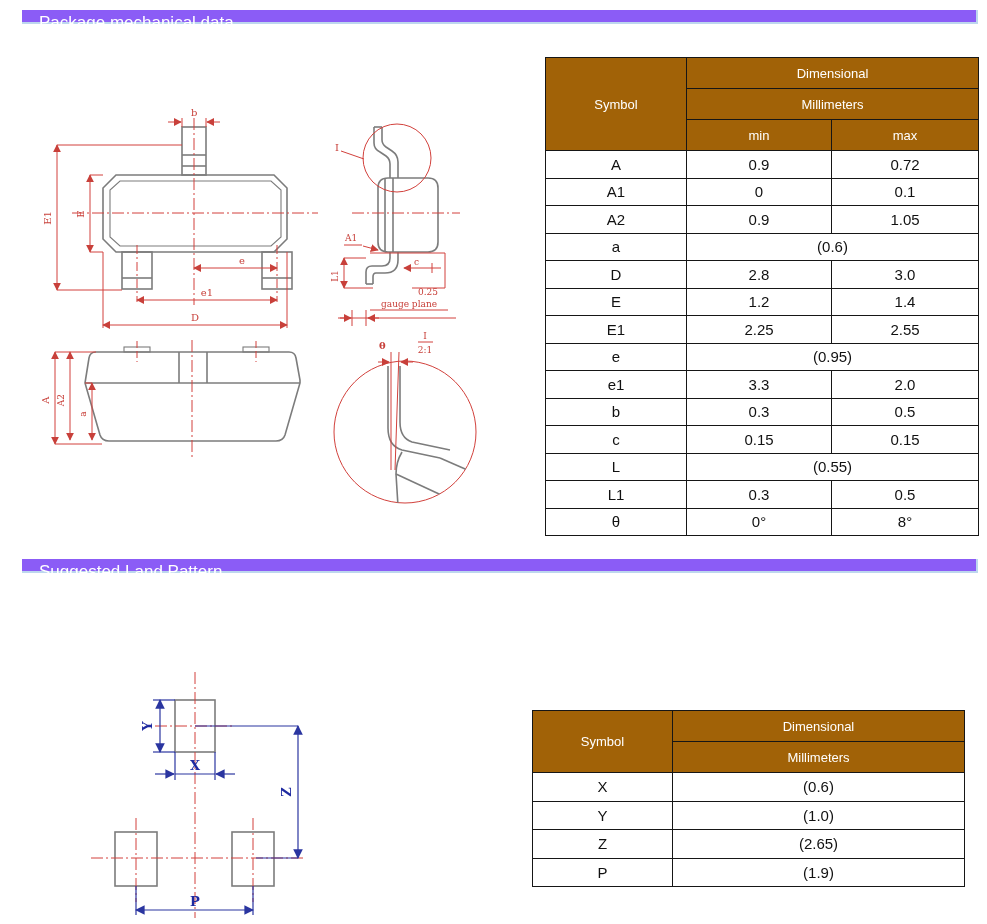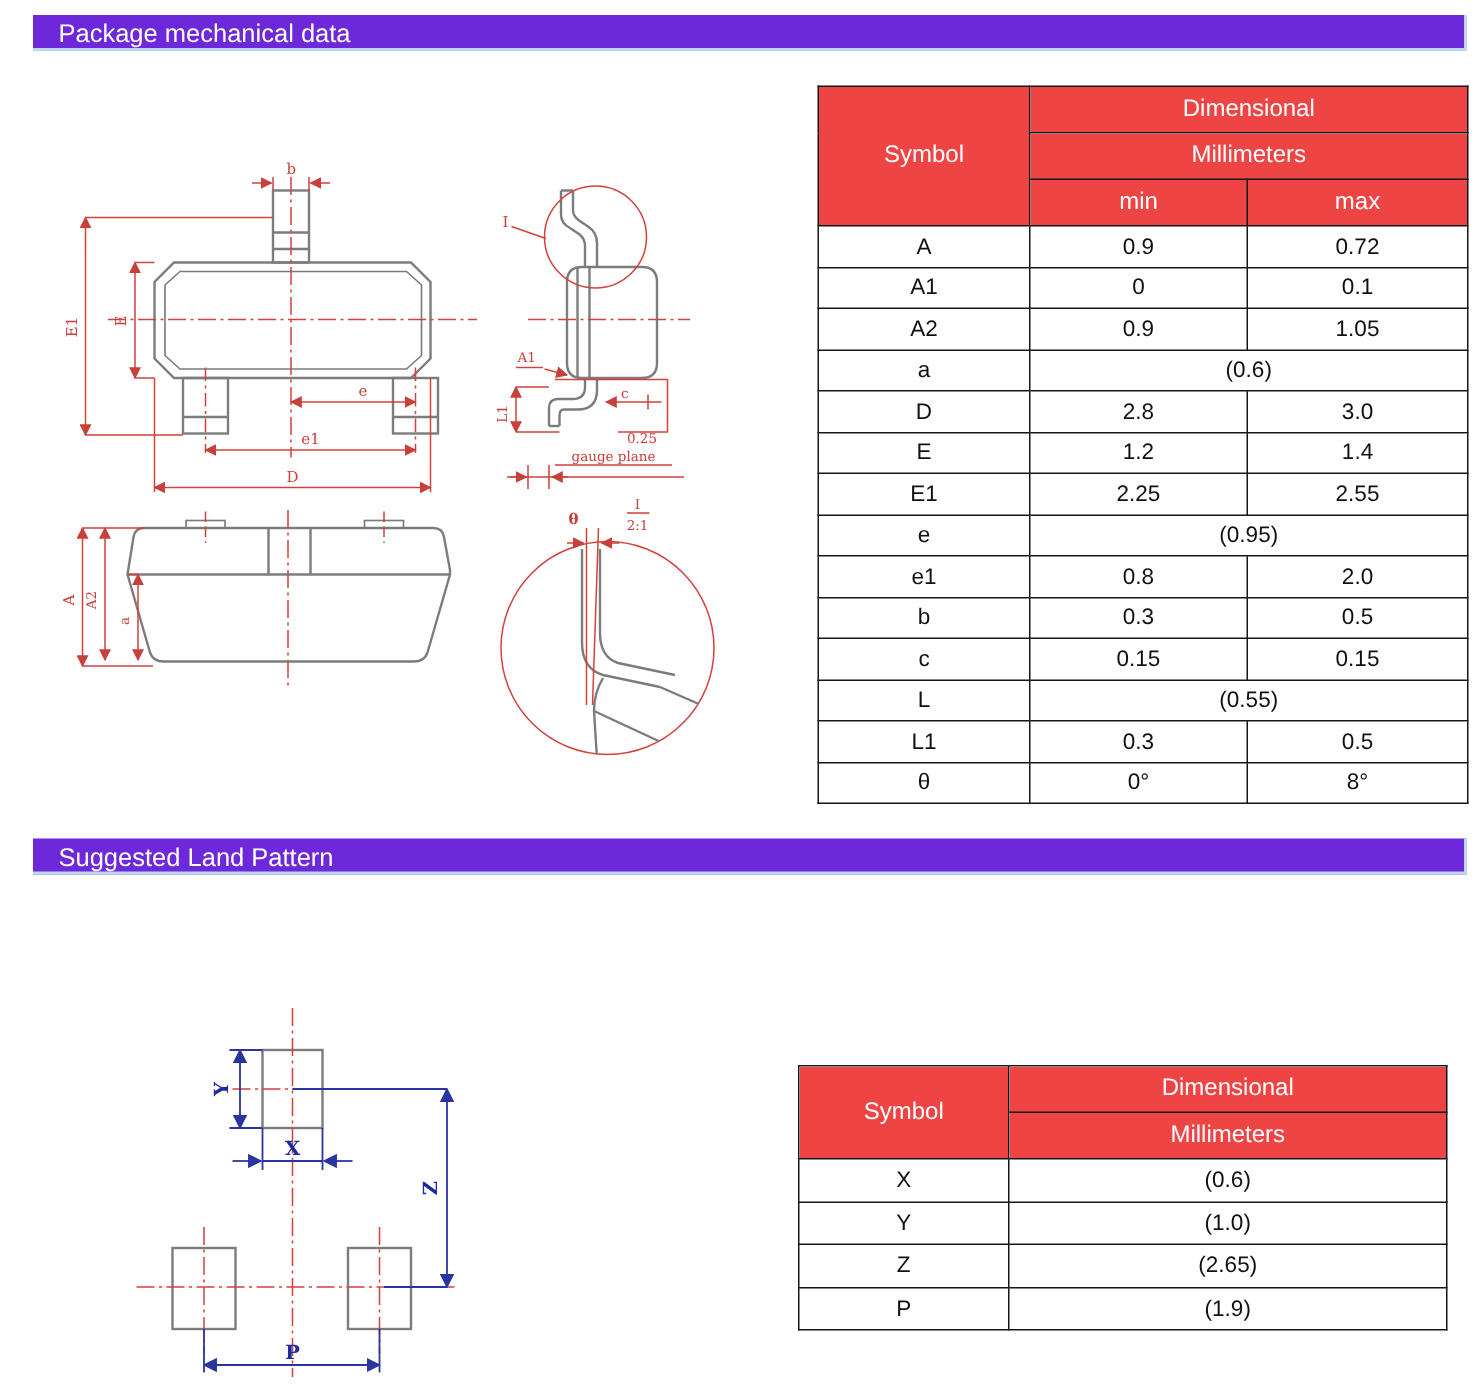--- a/index.html
+++ b/index.html
@@ -1,27 +1,27 @@
 <!DOCTYPE html>
 <html><head>
 <meta charset="utf-8">
 <style>
   html,body{margin:0;padding:0;background:#ffffff;}
   #page{position:relative;width:987px;height:924px;background:#ffffff;overflow:hidden;
         font-family:"Liberation Sans",sans-serif;}
-  .section-bar{position:absolute;left:22px;width:956px;height:24px;background:#6d28d9;
+  .section-bar{position:absolute;left:22px;width:956px;height:14px;background:#8b5cf6;
         border-right:2px solid #BDD7EE;border-bottom:2px solid #BDD7EE;
         color:#ffffff;font-size:17px;line-height:25px;padding-left:17px;box-sizing:border-box;}
   #bar1{top:10px;}
   #bar2{top:559px;}
   
   table{border-collapse:collapse;table-layout:fixed;position:absolute;background:#fff;}
   th,td{border:1.5px solid #161616;text-align:center;vertical-align:middle;padding:0;
         font-family:"Liberation Sans",sans-serif;overflow:hidden;}
-  th{background:#ef4444;color:#ffffff;font-weight:400;font-size:16px;height:30px;}
+  th{background:#a16207;color:#ffffff;font-weight:400;font-size:13px;height:30px;}
   td{color:#111;font-size:15px;height:26.5px;}
   #mech-table{left:545px;top:57px;width:433px;}
   #mech-table col.c-sym{width:141px;} #mech-table col.c-min{width:145px;} #mech-table col.c-max{width:147px;}
   #land-table{left:532px;top:710px;width:432px;}
   #land-table col.c-sym{width:140px;} #land-table col.c-val{width:292px;}
   #land-table td{height:27.5px;}
   
   #mech-drawing{position:absolute;left:30px;top:55px;}
   #land-drawing{position:absolute;left:58px;top:660px;}
   svg text{font-family:"DejaVu Serif",serif;}
@@ -227,21 +227,21 @@
           <td>E1</td>
           <td>2.25</td>
           <td>2.55</td>
         </tr>
       <tr>
           <td>e</td>
           <td colspan="2">(0.95)</td>
         </tr>
       <tr>
           <td>e1</td>
-          <td>0.8</td>
+          <td>3.3</td>
           <td>2.0</td>
         </tr>
       <tr>
           <td>b</td>
           <td>0.3</td>
           <td>0.5</td>
         </tr>
       <tr>
           <td>c</td>
           <td>0.15</td>

